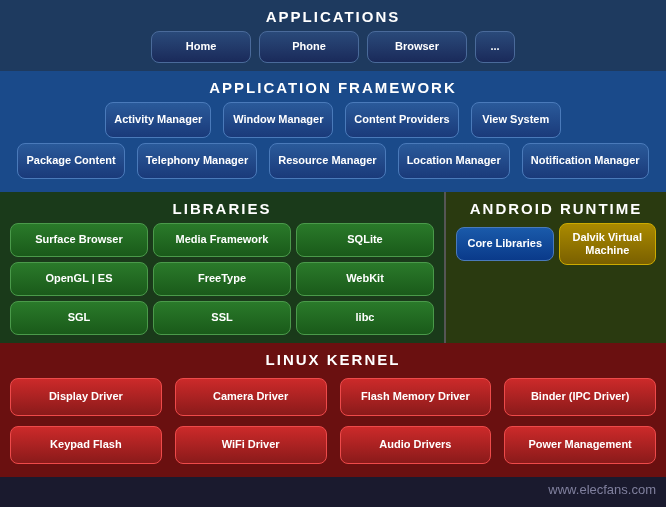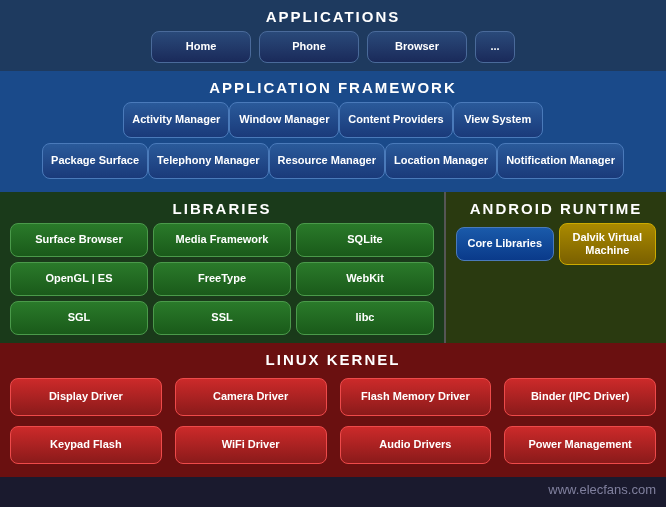--- a/index.html
+++ b/index.html
@@ -105,21 +105,21 @@
     }
     .apps-row .btn-more {
       width: 40px;
       height: 32px;
     }
 
     
     .fw-row {
       display: flex;
       justify-content: center;
-      gap: 0;
+      gap: 12px;
       margin-bottom: 5px;
     }
     .fw-row .btn {
       height: 36px;
       min-width: 90px;
     }
     .fw-row .btn-wide {
       min-width: 110px;
     }
 
@@ -188,21 +188,21 @@
 
   <div class="section-app-framework">
     <div class="section-title">Application Framework</div>
     <div class="fw-row">
       <div class="btn btn-blue">Activity Manager</div>
       <div class="btn btn-blue btn-wide">Window Manager</div>
       <div class="btn btn-blue btn-wide">Content Providers</div>
       <div class="btn btn-blue">View System</div>
     </div>
     <div class="fw-row">
-      <div class="btn btn-blue">Package Surface</div>
+      <div class="btn btn-blue">Package Content</div>
       <div class="btn btn-blue">Telephony Manager</div>
       <div class="btn btn-blue">Resource Manager</div>
       <div class="btn btn-blue">Location Manager</div>
       <div class="btn btn-blue">Notification Manager</div>
     </div>
   </div>
 
   <div class="section-libraries-runtime">
     <div class="section-libraries">
       <div class="section-title">Libraries</div>

